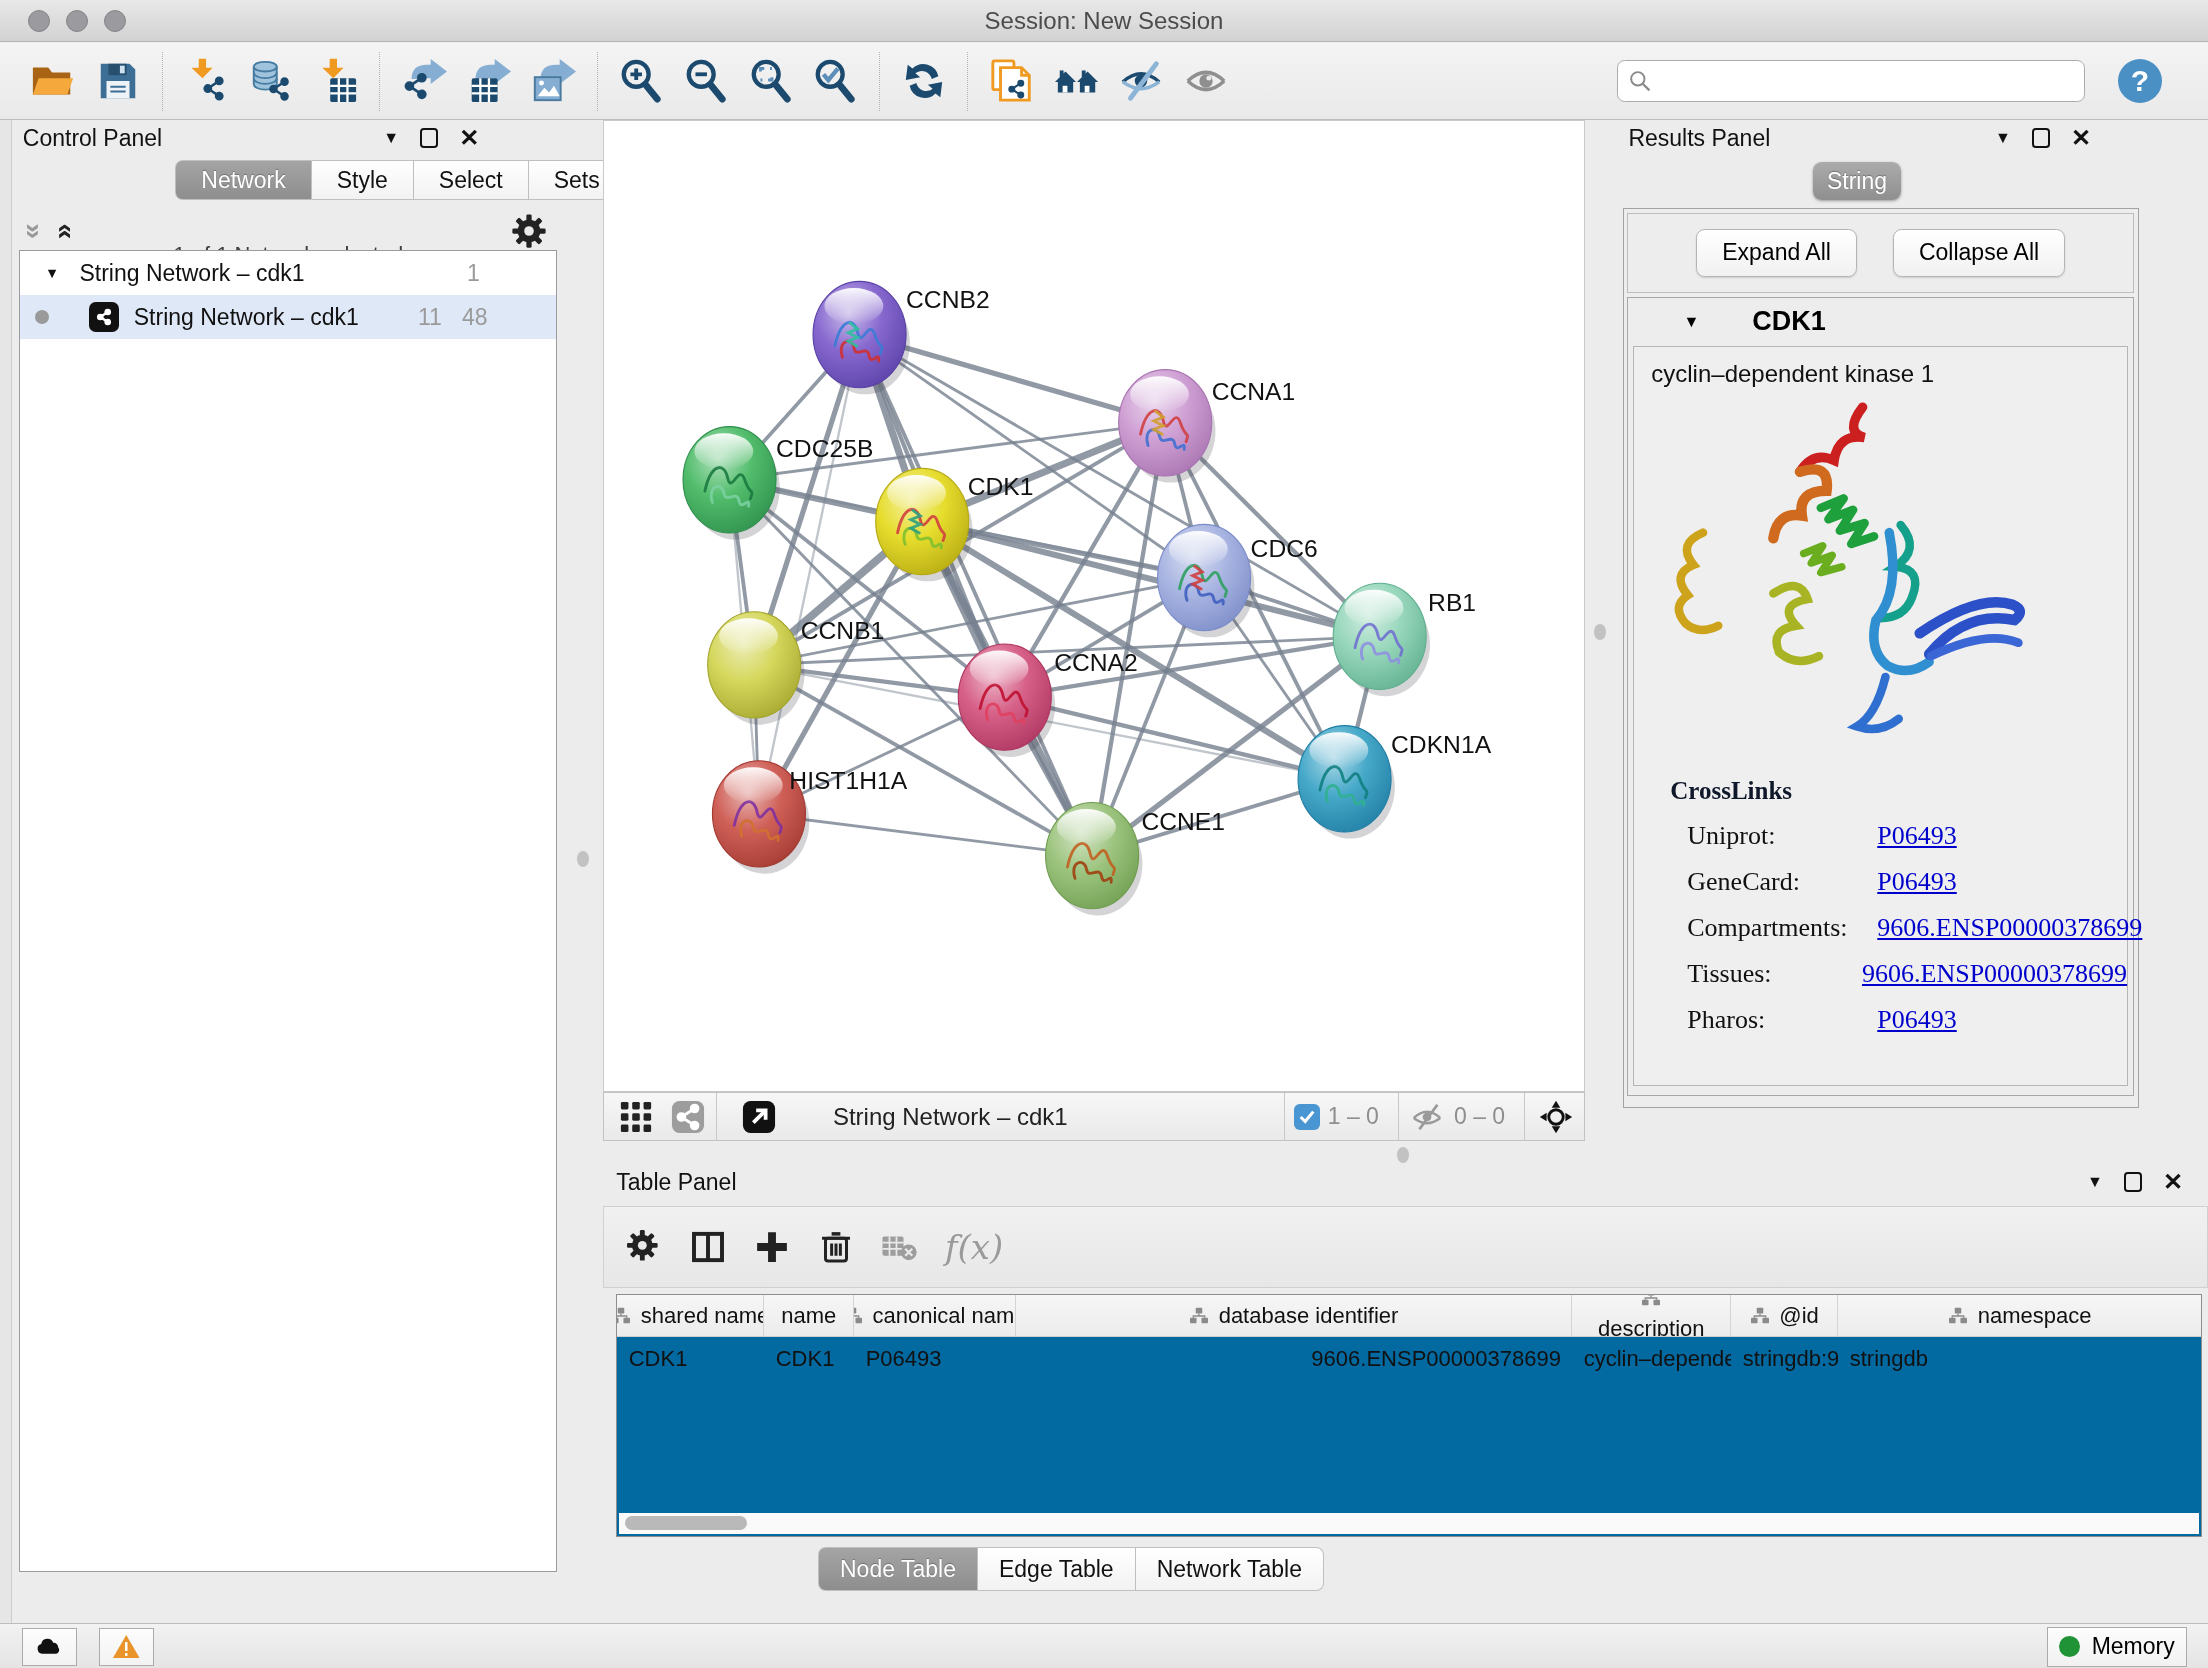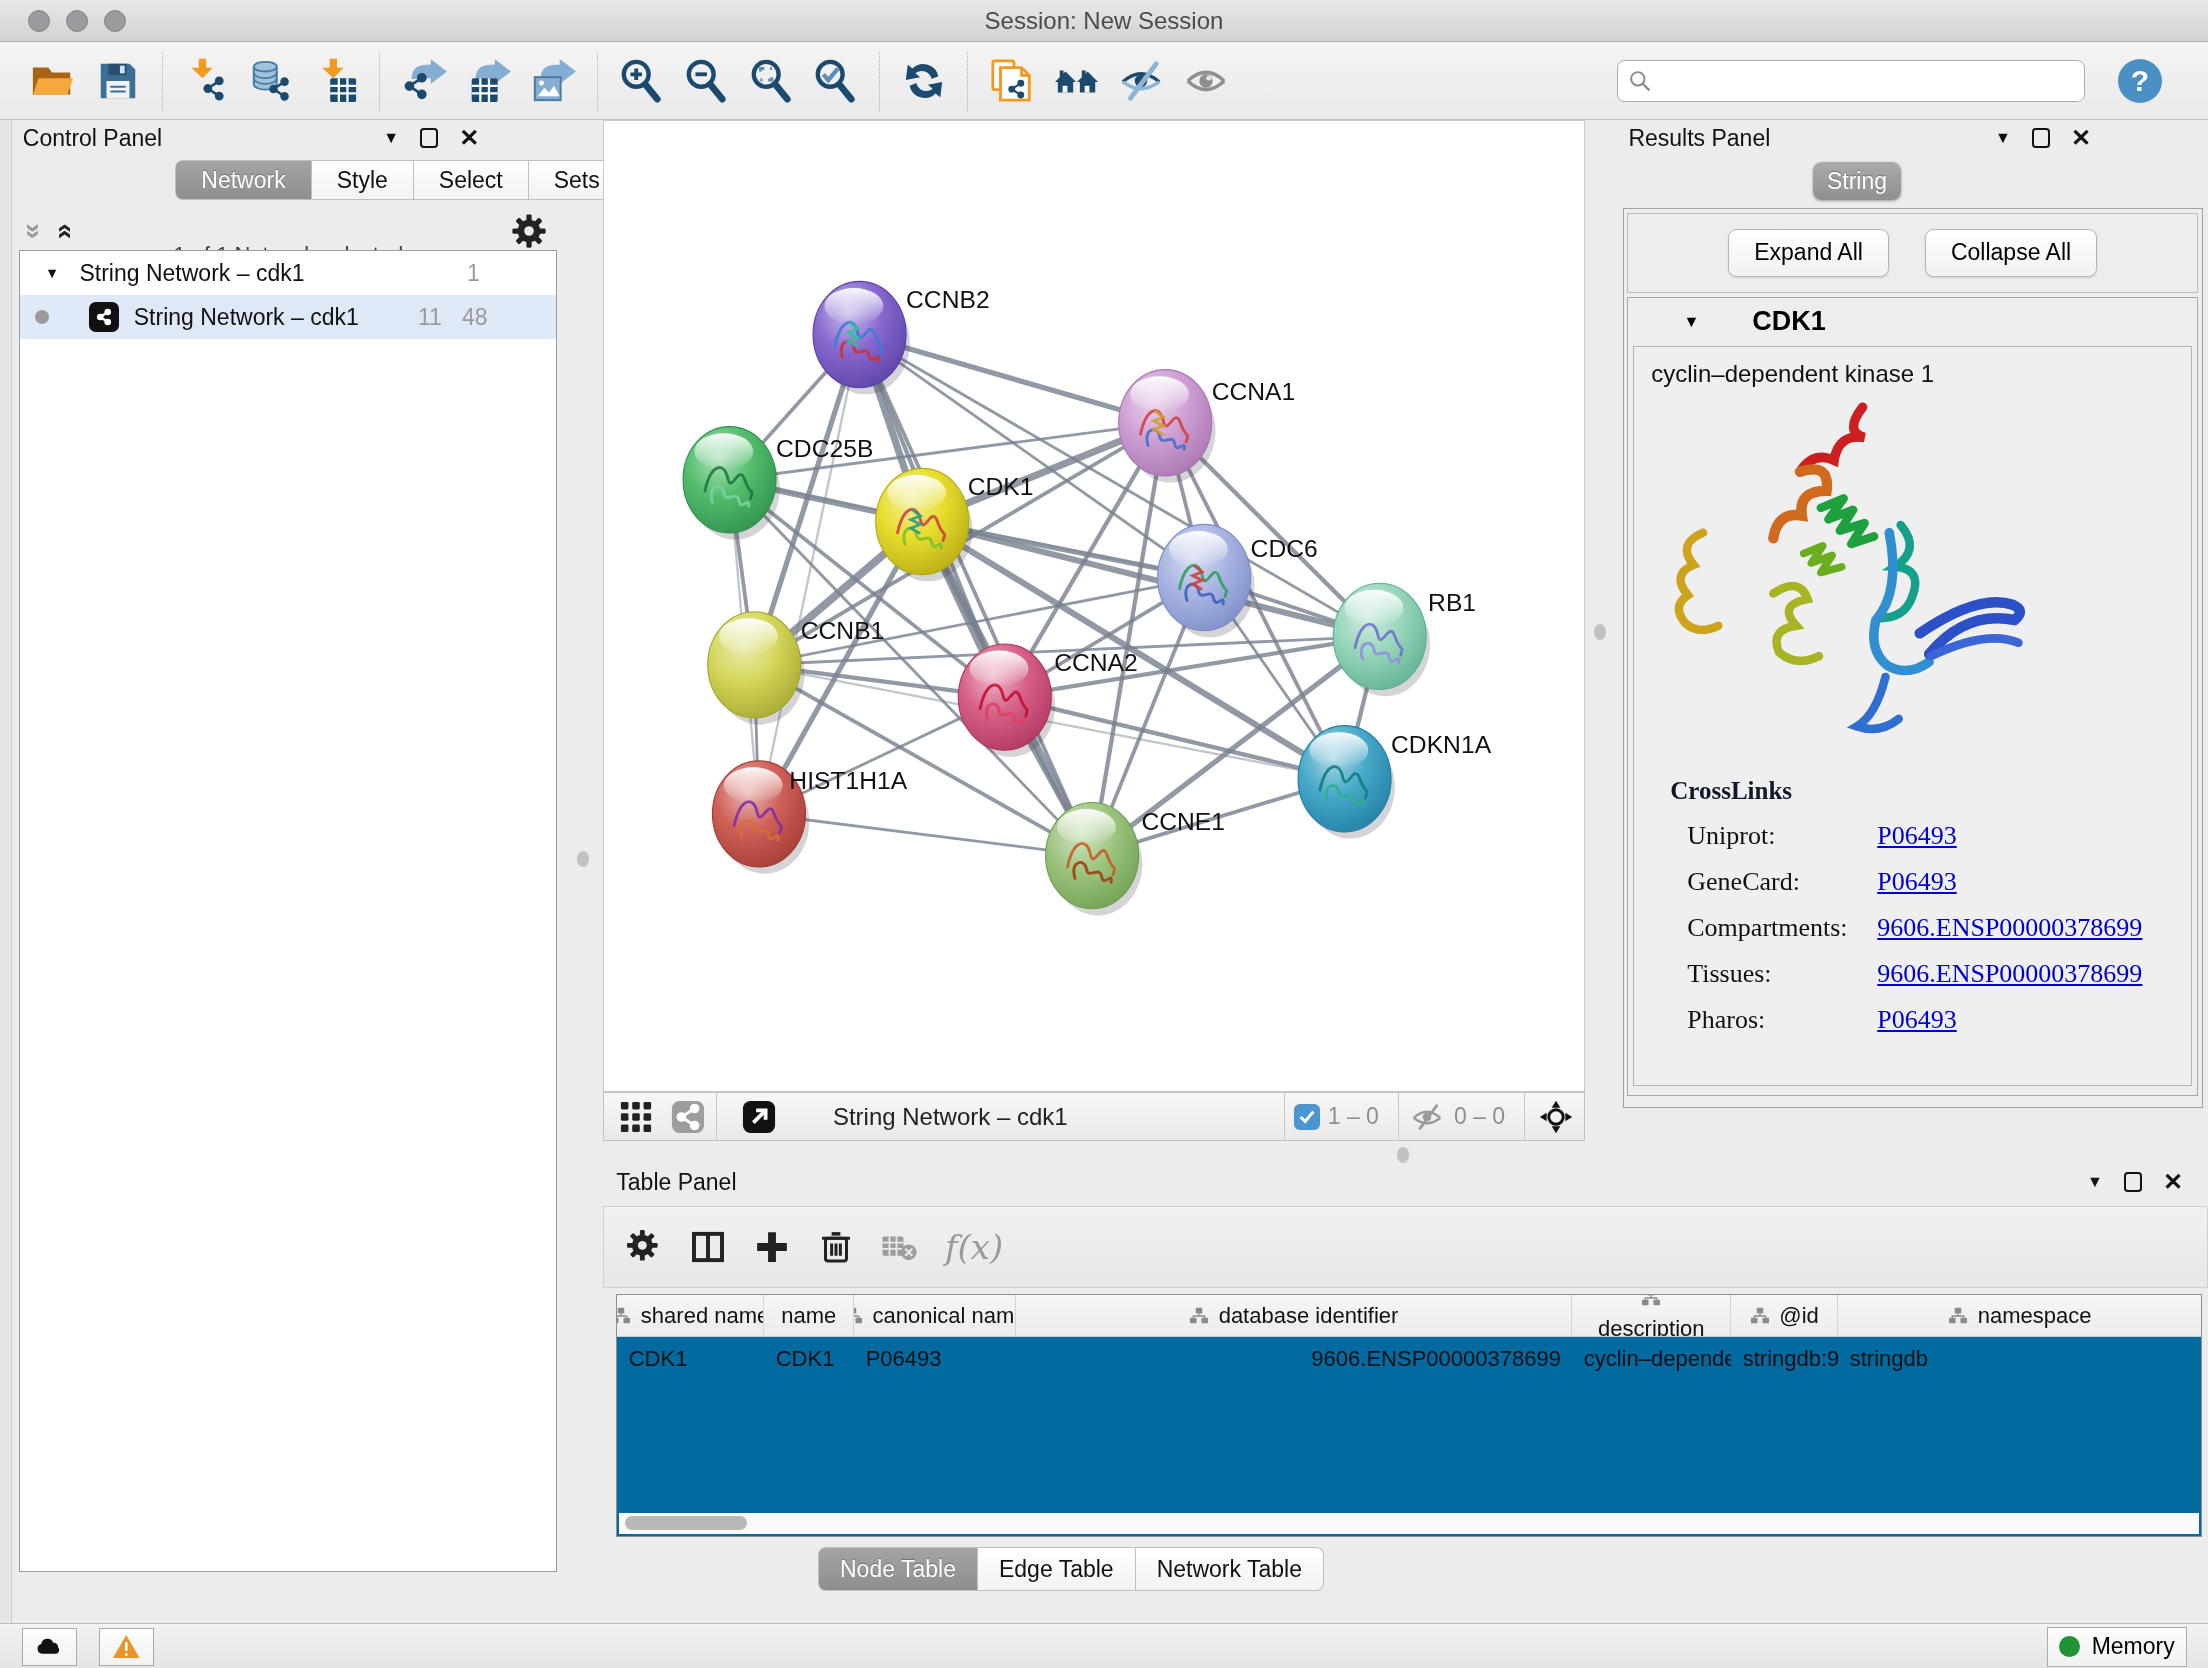--- a/index.html
+++ b/index.html
@@ -79,21 +79,21 @@
   .nb-count { font-size:23px; color:#8e8e8e; margin:0 9.5px 0 7.6px; }
   #nb-check { width:26px; height:26px; border-radius:5.7px; background:#4a96d2; display:flex; align-items:center;
     justify-content:center; }
   #nb-check svg { width:18px; height:18px; }
 
   
   #results-panel { position:absolute; left:1617px; top:124px; width:586px; height:989px; }
   #rp-tab { position:absolute; left:196px; top:38px; width:88px; height:38px; border-radius:8.6px;
     background:linear-gradient(#ababab,#8f8f8f); color:#fff; font-size:23px; display:flex; align-items:center;
     justify-content:center; box-shadow:0 1px 2.9px rgba(0,0,0,.35); text-shadow:0 -1px 1px rgba(0,0,0,.3); }
-  #rp-box { position:absolute; left:5.7px; top:84px; width:580px; height:900px; border:1.9px solid #a2a2a2;
+  #rp-box { position:absolute; left:5.7px; top:84px; width:516px; height:900px; border:1.9px solid #a2a2a2;
     background:#ededed; }
   #rp-buttons { border:1px solid #bdbdbd; margin:3.8px; height:80px; display:flex; align-items:center;
     justify-content:center; gap:36px; }
   .rp-btn { background:linear-gradient(#fff,#f1f1f1); border:1px solid #b4b4b4; border-radius:8.6px;
     font-size:23px; padding:9.5px 25px; box-shadow:0 1px 1.9px rgba(0,0,0,.15); }
   #rp-protein-box { border:1px solid #a8a8a8; margin:3.8px; height:799px; }
   #rp-prot-hdr { height:48px; display:flex; align-items:center; }
   #rp-prot-tri { font-size:16px; margin-left:55px; }
   #rp-prot-name { font-size:27px; font-weight:bold; margin-left:53px; }
   #rp-inner { border:1px solid #b5b5b5; margin:0 4.8px 4.8px 4.8px; height:740px; background:#efefef; }

